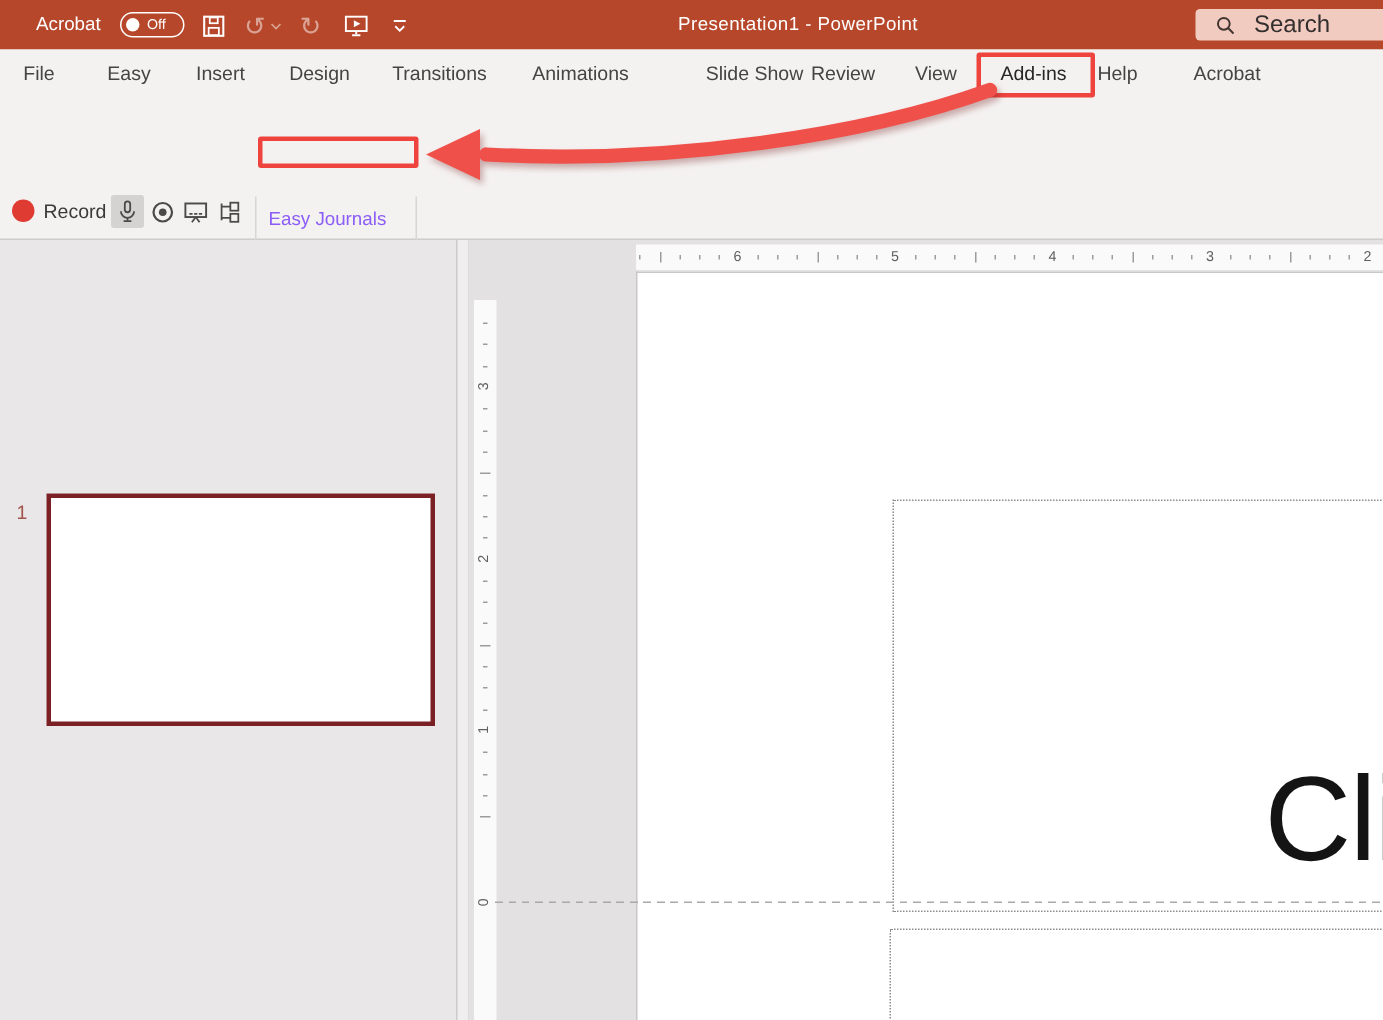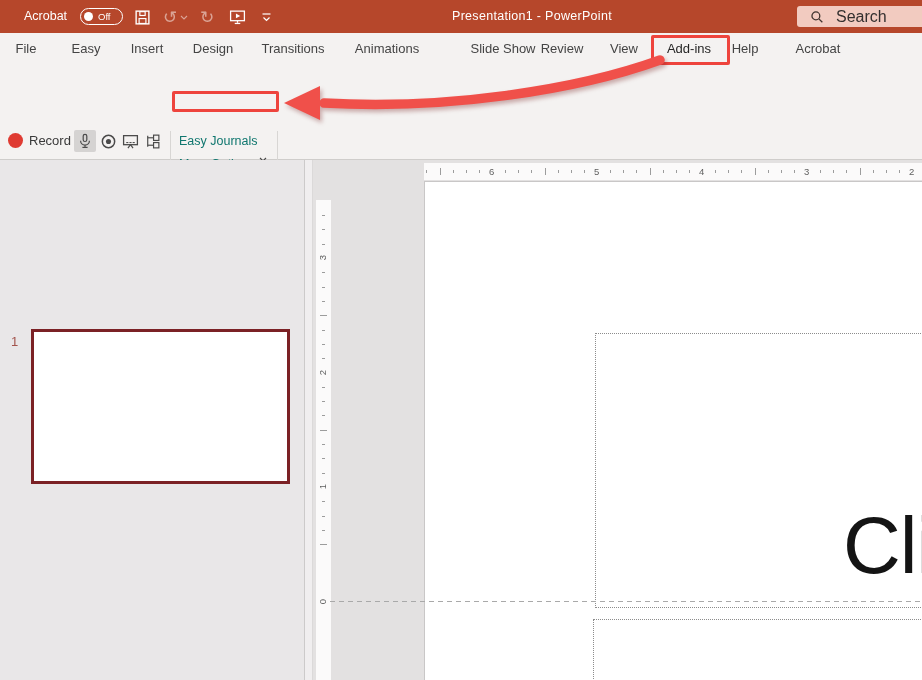--- a/index.html
+++ b/index.html
@@ -31,22 +31,22 @@
 
   
   #ribbon { position:absolute; left:0; top:64px; width:922px; height:96px; background:#F4F2F1; border-bottom:1px solid #CFCDCB; }
   #record-button { position:absolute; left:8px; top:69px; display:flex; align-items:center; gap:6px; }
   #record-dot { width:15px; height:15px; border-radius:50%; background:#DF3B32; }
   #record-label { font-size:13px; color:#3A3A3A; }
   .icon-btn { position:absolute; top:66px; width:22px; height:22px; display:flex; align-items:center; justify-content:center; border-radius:2px; }
   .icon-btn.selected { background:#D5D3D2; }
   .rib-sep { position:absolute; top:67px; width:1px; height:88px; background:#D8D6D4; }
   .group-label { position:absolute; top:145px; font-size:11px; color:#605E5C; text-align:center; }
-  .menu-item { position:absolute; left:179px; height:19px; display:flex; align-items:flex-start; gap:5px;
-      font-size:12.5px; color:#0f766e; white-space:nowrap; }
+  .menu-item { position:absolute; left:179px; height:19px; display:flex; align-items:flex-end; gap:5px;
+      font-size:12.5px; color:#8b5cf6; white-space:nowrap; }
 
   
   #thumb-panel { position:absolute; left:0; top:160px; width:304px; height:520px; background:#E9E7E8; }
   #slide-number { position:absolute; left:11px; top:174px; font-size:13px; color:#A3544C; }
   #slide-thumbnail { position:absolute; left:31px; top:169px; width:259px; height:155px; background:#fff; border:3px solid #7B2125; }
   #splitter { position:absolute; left:304px; top:160px; width:9px; height:520px; background:#F0EEEF;
       border-left:1px solid #CCCACA; border-right:1px solid #DBD9D9; }
 
   #canvas { position:absolute; left:313px; top:160px; width:609px; height:520px; background:#E3E1E1; overflow:hidden; }
   #h-ruler { position:absolute; left:111px; top:3px; width:498px; height:17px; background:#FBFAFA; }

